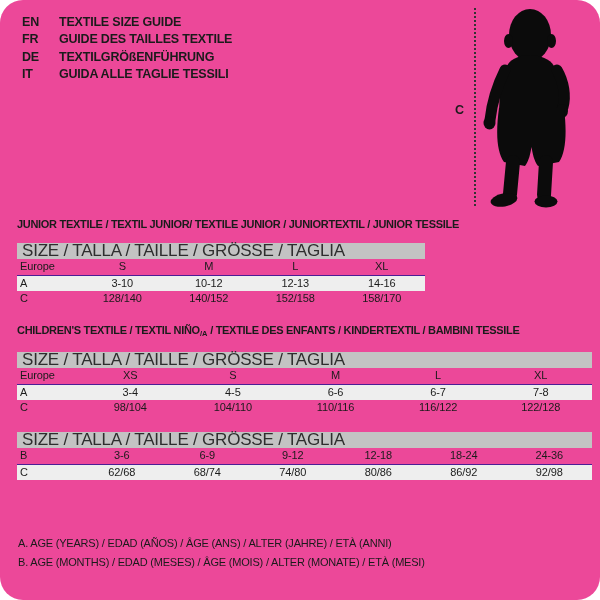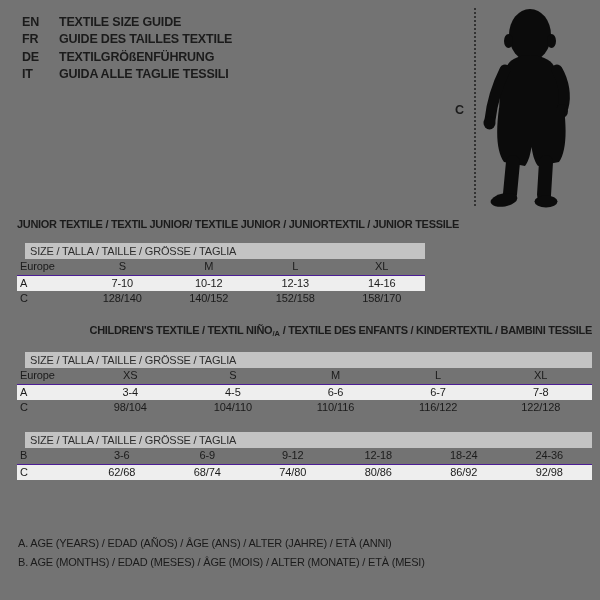--- a/index.html
+++ b/index.html
@@ -1,42 +1,42 @@
 <!DOCTYPE html>
 <html><head>
 <meta charset="utf-8">
 <style>
   html,body{margin:0;padding:0;background:#ffffff;}
   .page{
-    position:relative;width:600px;height:600px;background:#737373;overflow:hidden;
-    font-family:"Liberation Sans",sans-serif;color:#1b1b1b;
+    position:relative;width:600px;height:600px;background:#ec4899;overflow:hidden;
+    font-family:"Liberation Sans",sans-serif;color:#1b1b1b;border-radius:23px;
     -webkit-font-smoothing:antialiased;
   }
   
   .lang-block{position:absolute;left:22px;top:14px;font-weight:bold;font-size:12.5px;line-height:17.4px;letter-spacing:-0.2px;}
   .lang-row{display:flex;}
   .lang-code{width:37px;flex:0 0 37px;}
   
   .measure-line{position:absolute;left:474px;top:8px;height:198px;width:0;border-left:2px dotted #333333;}
   .height-label{position:absolute;left:455px;top:103px;font-weight:bold;font-size:12.5px;}
   .baby{position:absolute;left:480px;top:4px;}
   
   .size-section{position:absolute;left:17px;}
   #section-junior{top:216px;}
   #section-children{top:322px;}
   #section-babies{top:424px;}
-  .section-title{font-weight:bold;font-size:11px;line-height:17px;letter-spacing:-0.3px;white-space:nowrap;text-align:right;}
+  .section-title{font-weight:bold;font-size:11px;line-height:17px;letter-spacing:-0.3px;white-space:nowrap;}
   .section-title .sub{font-size:7.5px;vertical-align:-2px;letter-spacing:0;}
   .size-table{margin-top:10px;}
   #section-babies .size-table{margin-top:8px;}
   #section-junior .size-table{width:408px;}
   #section-children .size-table,#section-babies .size-table{width:575px;}
   .size-bar{
-    height:16px;background:#c3c3c3;font-size:11px;line-height:16px;
-    padding-left:5px;color:#2e2e2e;letter-spacing:-0.2px;box-sizing:border-box;margin-left:8px;
+    height:16px;background:#c3c3c3;font-size:17px;line-height:16px;
+    padding-left:5px;color:#2e2e2e;letter-spacing:-0.2px;box-sizing:border-box;
   }
   .size-row{display:grid;height:15.5px;line-height:15.5px;border-bottom:1px solid #4c1d95;}
   .size-row:last-child{border-bottom:none;}
   .size-row.alt{background:#eeeeee;border-bottom:none;}
   .cell{font-size:11px;letter-spacing:-0.1px;}
   .cell.label{text-align:left;padding-left:3px;}
   .cell.value{text-align:center;}
   
   .legend{position:absolute;left:18px;top:534px;font-weight:normal;font-size:11px;line-height:18.5px;letter-spacing:-0.2px;}
 </style>
@@ -94,21 +94,21 @@
       <div class="size-table-rows">
           <div class="size-row" style="grid-template-columns: 62px repeat(4, 1fr);">
             <div class="cell label">Europe</div>
             <div class="cell value">S</div>
             <div class="cell value">M</div>
             <div class="cell value">L</div>
             <div class="cell value">XL</div>
           </div>
           <div class="size-row alt" style="grid-template-columns: 62px repeat(4, 1fr);">
             <div class="cell label">A</div>
-            <div class="cell value">7-10</div>
+            <div class="cell value">3-10</div>
             <div class="cell value">10-12</div>
             <div class="cell value">12-13</div>
             <div class="cell value">14-16</div>
           </div>
           <div class="size-row" style="grid-template-columns: 62px repeat(4, 1fr);">
             <div class="cell label">C</div>
             <div class="cell value">128/140</div>
             <div class="cell value">140/152</div>
             <div class="cell value">152/158</div>
             <div class="cell value">158/170</div>

